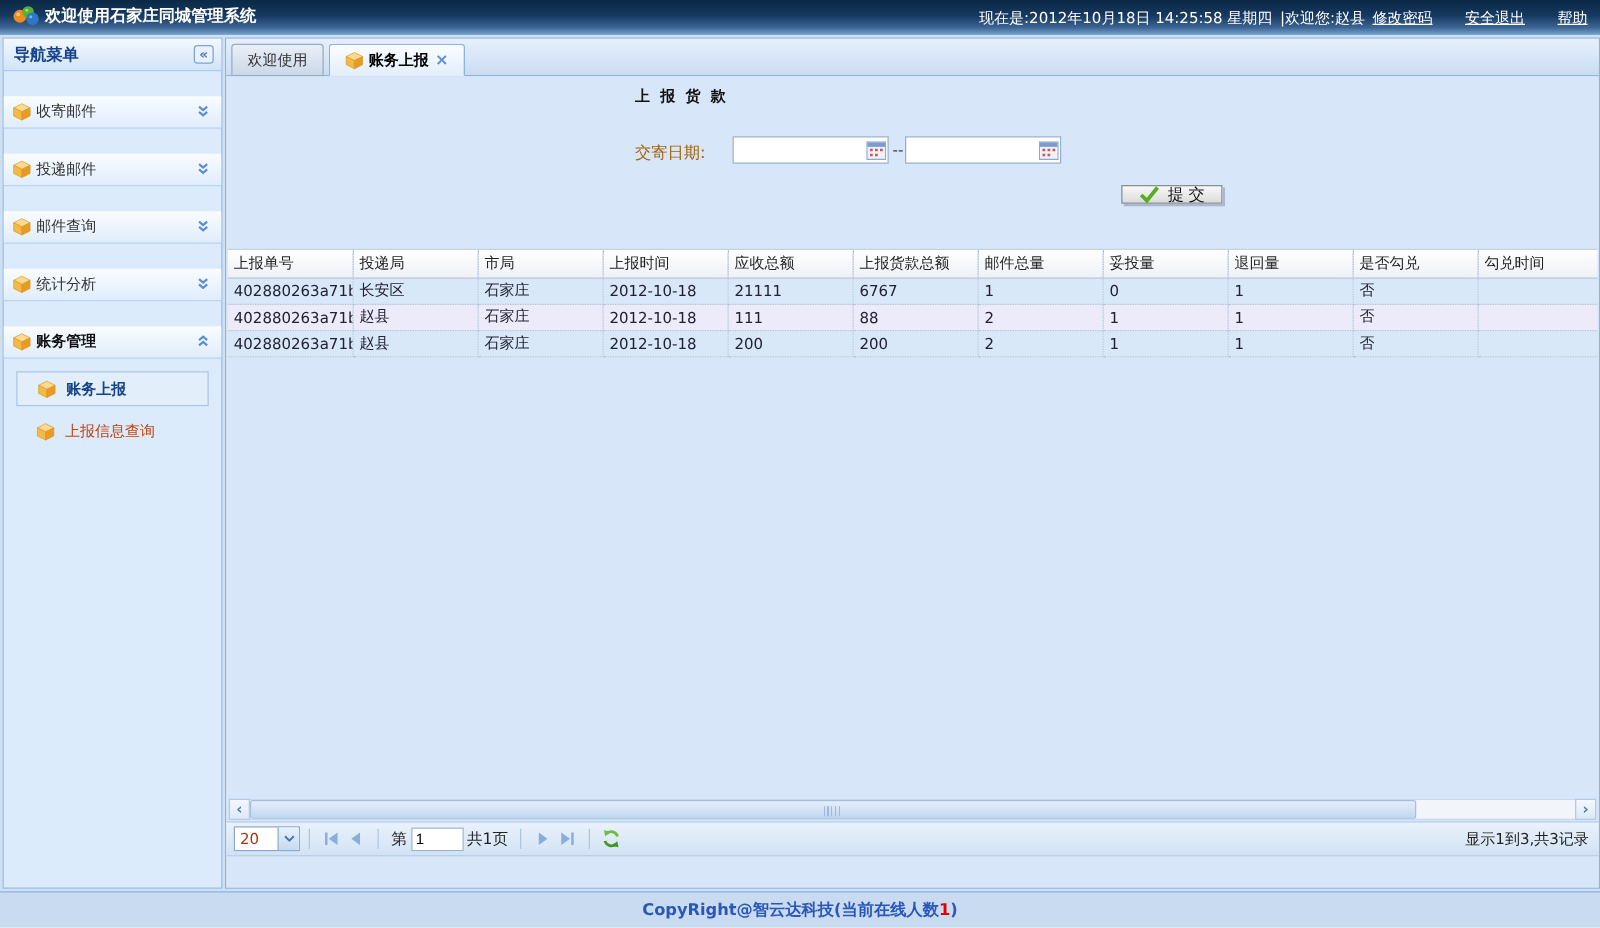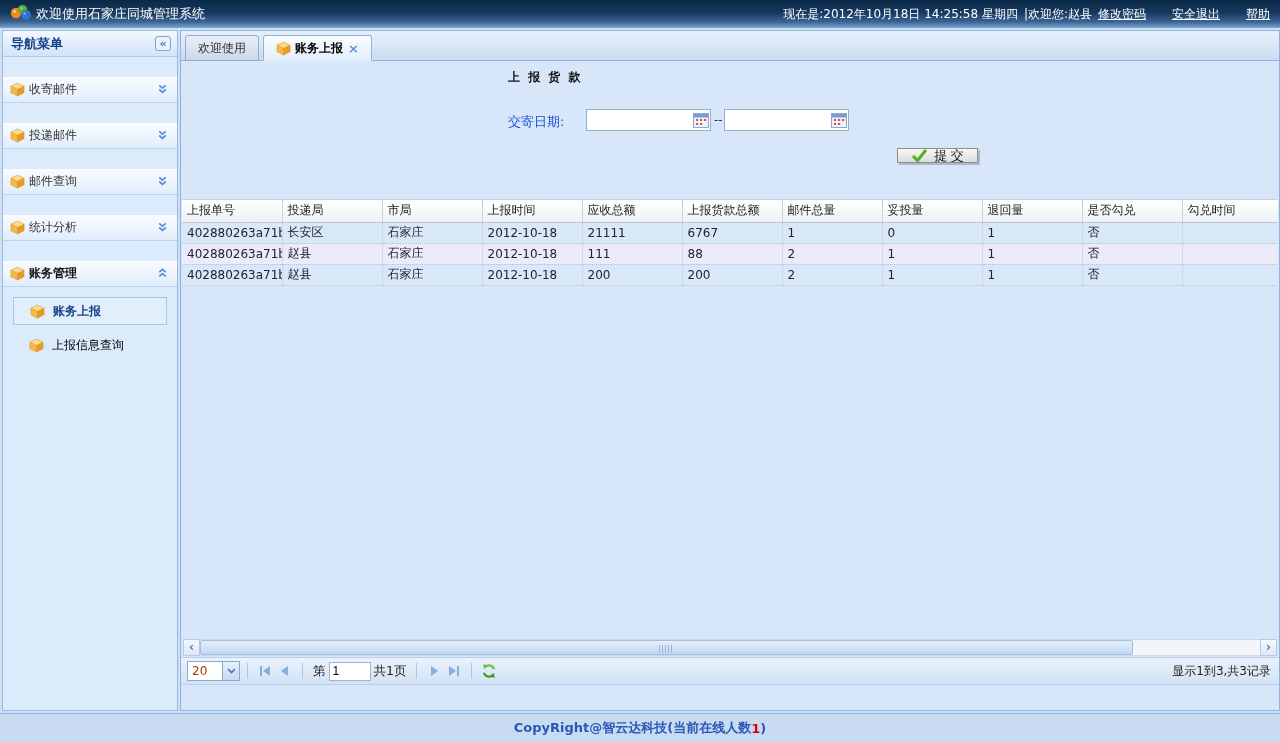--- a/index.html
+++ b/index.html
@@ -4,59 +4,59 @@
 <style>
   * { margin:0; padding:0; box-sizing:border-box; }
   html,body { width:1280px; height:742px; overflow:hidden;
     font-family:"DejaVu Sans","Liberation Sans",sans-serif; font-size:12px; }
   .app { width:1280px; height:742px; display:flex; flex-direction:column; background:#cfe0f3; }
 
   
   .topbar { height:28px; flex:0 0 28px; display:flex; align-items:center; justify-content:space-between;
     padding:0 10px; color:#fff;
     background:linear-gradient(#0b2947 0%, #16395f 45%, #3c6392 78%, #6e9cc9 97%, #89b2d9 100%); }
-  .brand { display:flex; align-items:center; gap:4px; font-size:13px; font-weight:normal; }
+  .brand { display:flex; align-items:flex-start; gap:4px; font-size:13px; font-weight:bold; }
   .top-right { display:flex; align-items:center; gap:6px; font-size:12px; }
   .top-right a { color:#fff; text-decoration:underline; }
   .logo svg { display:block; }
 
   
   .mid { flex:1; display:flex; padding:2px 0 2px 2px; min-height:0; }
 
   
   .sidebar { width:176px; flex:0 0 176px; border:1px solid #9cb9e2; background:#dcebfc; display:flex; flex-direction:column; }
   .side-header { height:26px; flex:0 0 26px; display:flex; align-items:center; justify-content:space-between;
     padding:0 6px 0 8px; background:linear-gradient(#f2f8fe,#d2e4f7); border-bottom:1px solid #aecbec;
     color:#15428b; font-weight:bold; font-size:13px; }
   .collapse-btn { width:16px; height:15px; border:1px solid #7da3d8; border-radius:3px; background:#e8f2fc;
     color:#4a76b8; font-size:11px; line-height:13px; text-align:center; cursor:pointer; }
   .side-item { height:26px; display:flex; align-items:center; padding:0 8px 0 7px;
     background:linear-gradient(#f9fcff,#e0edfc); border-bottom:1px solid #b9d4f1; color:#333; cursor:pointer;margin-top:20px; }
   .side-item .si-label { flex:1; margin-left:4px; }
   .side-item.expanded .si-label { font-weight:bold; color:#111; }
   .submenu { padding:10px 0 6px 0; }
-  .sub-item { height:28px; display:flex; align-items:center; margin:0 10px 6px 10px; padding-left:16px; color:#000000; cursor:pointer; }
+  .sub-item { height:28px; display:flex; align-items:center; margin:0 10px 6px 10px; padding-left:16px; color:#c2410c; cursor:pointer; }
   .sub-item span { margin-left:8px; }
   .sub-item.selected { border:1px solid #a8c6e8; background:#e3eefb; color:#15428b; font-weight:bold; }
 
   
   .main { flex:1; margin-left:2px; border:1px solid #8fb3e0; display:flex; flex-direction:column; background:#d7e6f8; min-width:0; }
   .tabbar { height:30px; flex:0 0 30px; display:flex; align-items:flex-end; gap:4px; padding:0 0 0 4px;
     background:linear-gradient(#e6f0fb,#cbdcf2); border-bottom:1px solid #8fb3e0; }
   .tab { height:26px; display:flex; align-items:center; padding:0 12px; margin-bottom:-1px;
     border:1px solid #96abc8; border-radius:3px 3px 0 0; cursor:pointer;
     background:linear-gradient(#e9eff7,#ccd8e8); color:#333; }
   .tab.active { border-color:#8fb3e0; background:linear-gradient(#fbfdff,#e2eefb);
     border-bottom:1px solid #e2eefb; color:#000; font-weight:bold; }
   .tab .cube { margin-right:4px; }
   .tab-close { margin-left:5px; color:#5f8fd6; font-size:13px; font-weight:bold; cursor:pointer; }
 
   .content { flex:1; position:relative; background:#d7e6f8; overflow:hidden; }
   .form-title { position:absolute; left:327px; top:8px; font-size:12px; font-weight:bold; color:#111; letter-spacing:2px; }
-  .form-label { position:absolute; left:327px; top:52px; font-size:13px; color:#1d4ed8; }
+  .form-label { position:absolute; left:327px; top:52px; font-size:13px; color:#a16207; }
   .date-input { position:absolute; top:48px; width:125px; height:22px; background:#fff;
     border:1px solid #97aecd; display:flex; align-items:center; }
   .date-input input { flex:1; min-width:0; border:0; outline:none; height:18px; padding:0 2px; font-size:12px; background:transparent; }
   .date-input .cal { flex:0 0 auto; margin-right:1px; cursor:pointer; display:flex; }
   .di1 { left:405px; } .di2 { left:543px; }
   .dash { position:absolute; left:533px; top:52px; color:#333; }
   .submit-btn { position:absolute; left:716px; top:87px; width:81px; height:15px;
     display:flex; align-items:center; justify-content:center; gap:6px;
     background:linear-gradient(#f8f8f8,#dcdcdc); border:1px solid #8e8e8e;
     box-shadow:2px 2px 0 rgba(120,130,150,.45); font-size:13px; color:#111; cursor:pointer; }

